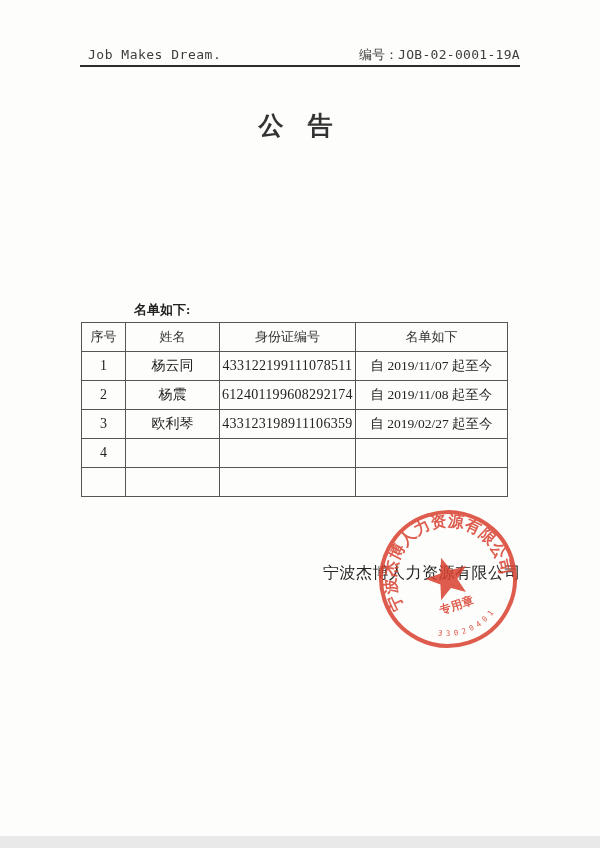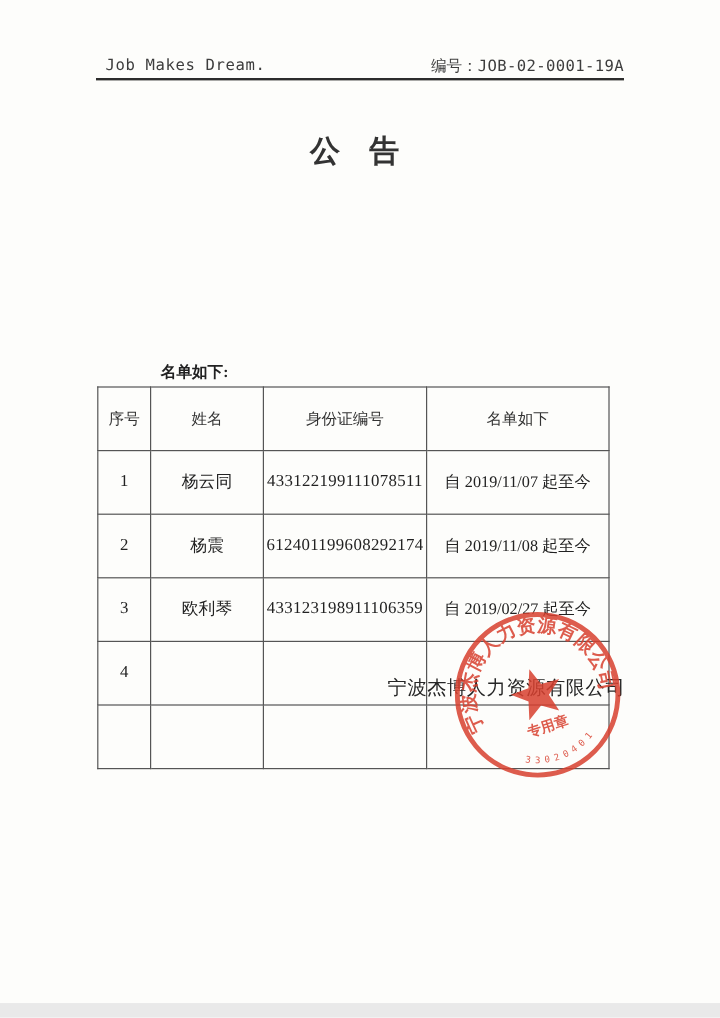--- a/index.html
+++ b/index.html
@@ -49,21 +49,21 @@
     font-size:13px;font-weight:bold;color:#222;margin-left:47px;
   }
   
   table.roster{
     position:absolute;left:81px;top:322px;
     border-collapse:collapse;table-layout:fixed;
     font-size:13px;color:#222;
   }
   table.roster td,table.roster th{
     border:1px solid #555;
-    height:28px;padding:12px 2px;
+    height:28px;padding:0 2px;
     text-align:center;vertical-align:middle;
     font-weight:normal;overflow:hidden;white-space:nowrap;
   }
   table.roster th{font-size:13px;color:#333;}
   td.c-idx{font-size:14px;}
   td.c-name{font-size:14px;font-weight:bold;}
   td.c-id{font-size:14px;letter-spacing:.3px;margin-left:33px;}
   td.c-time{font-size:13.5px;font-weight:bold;}
   
   .sig-company{

